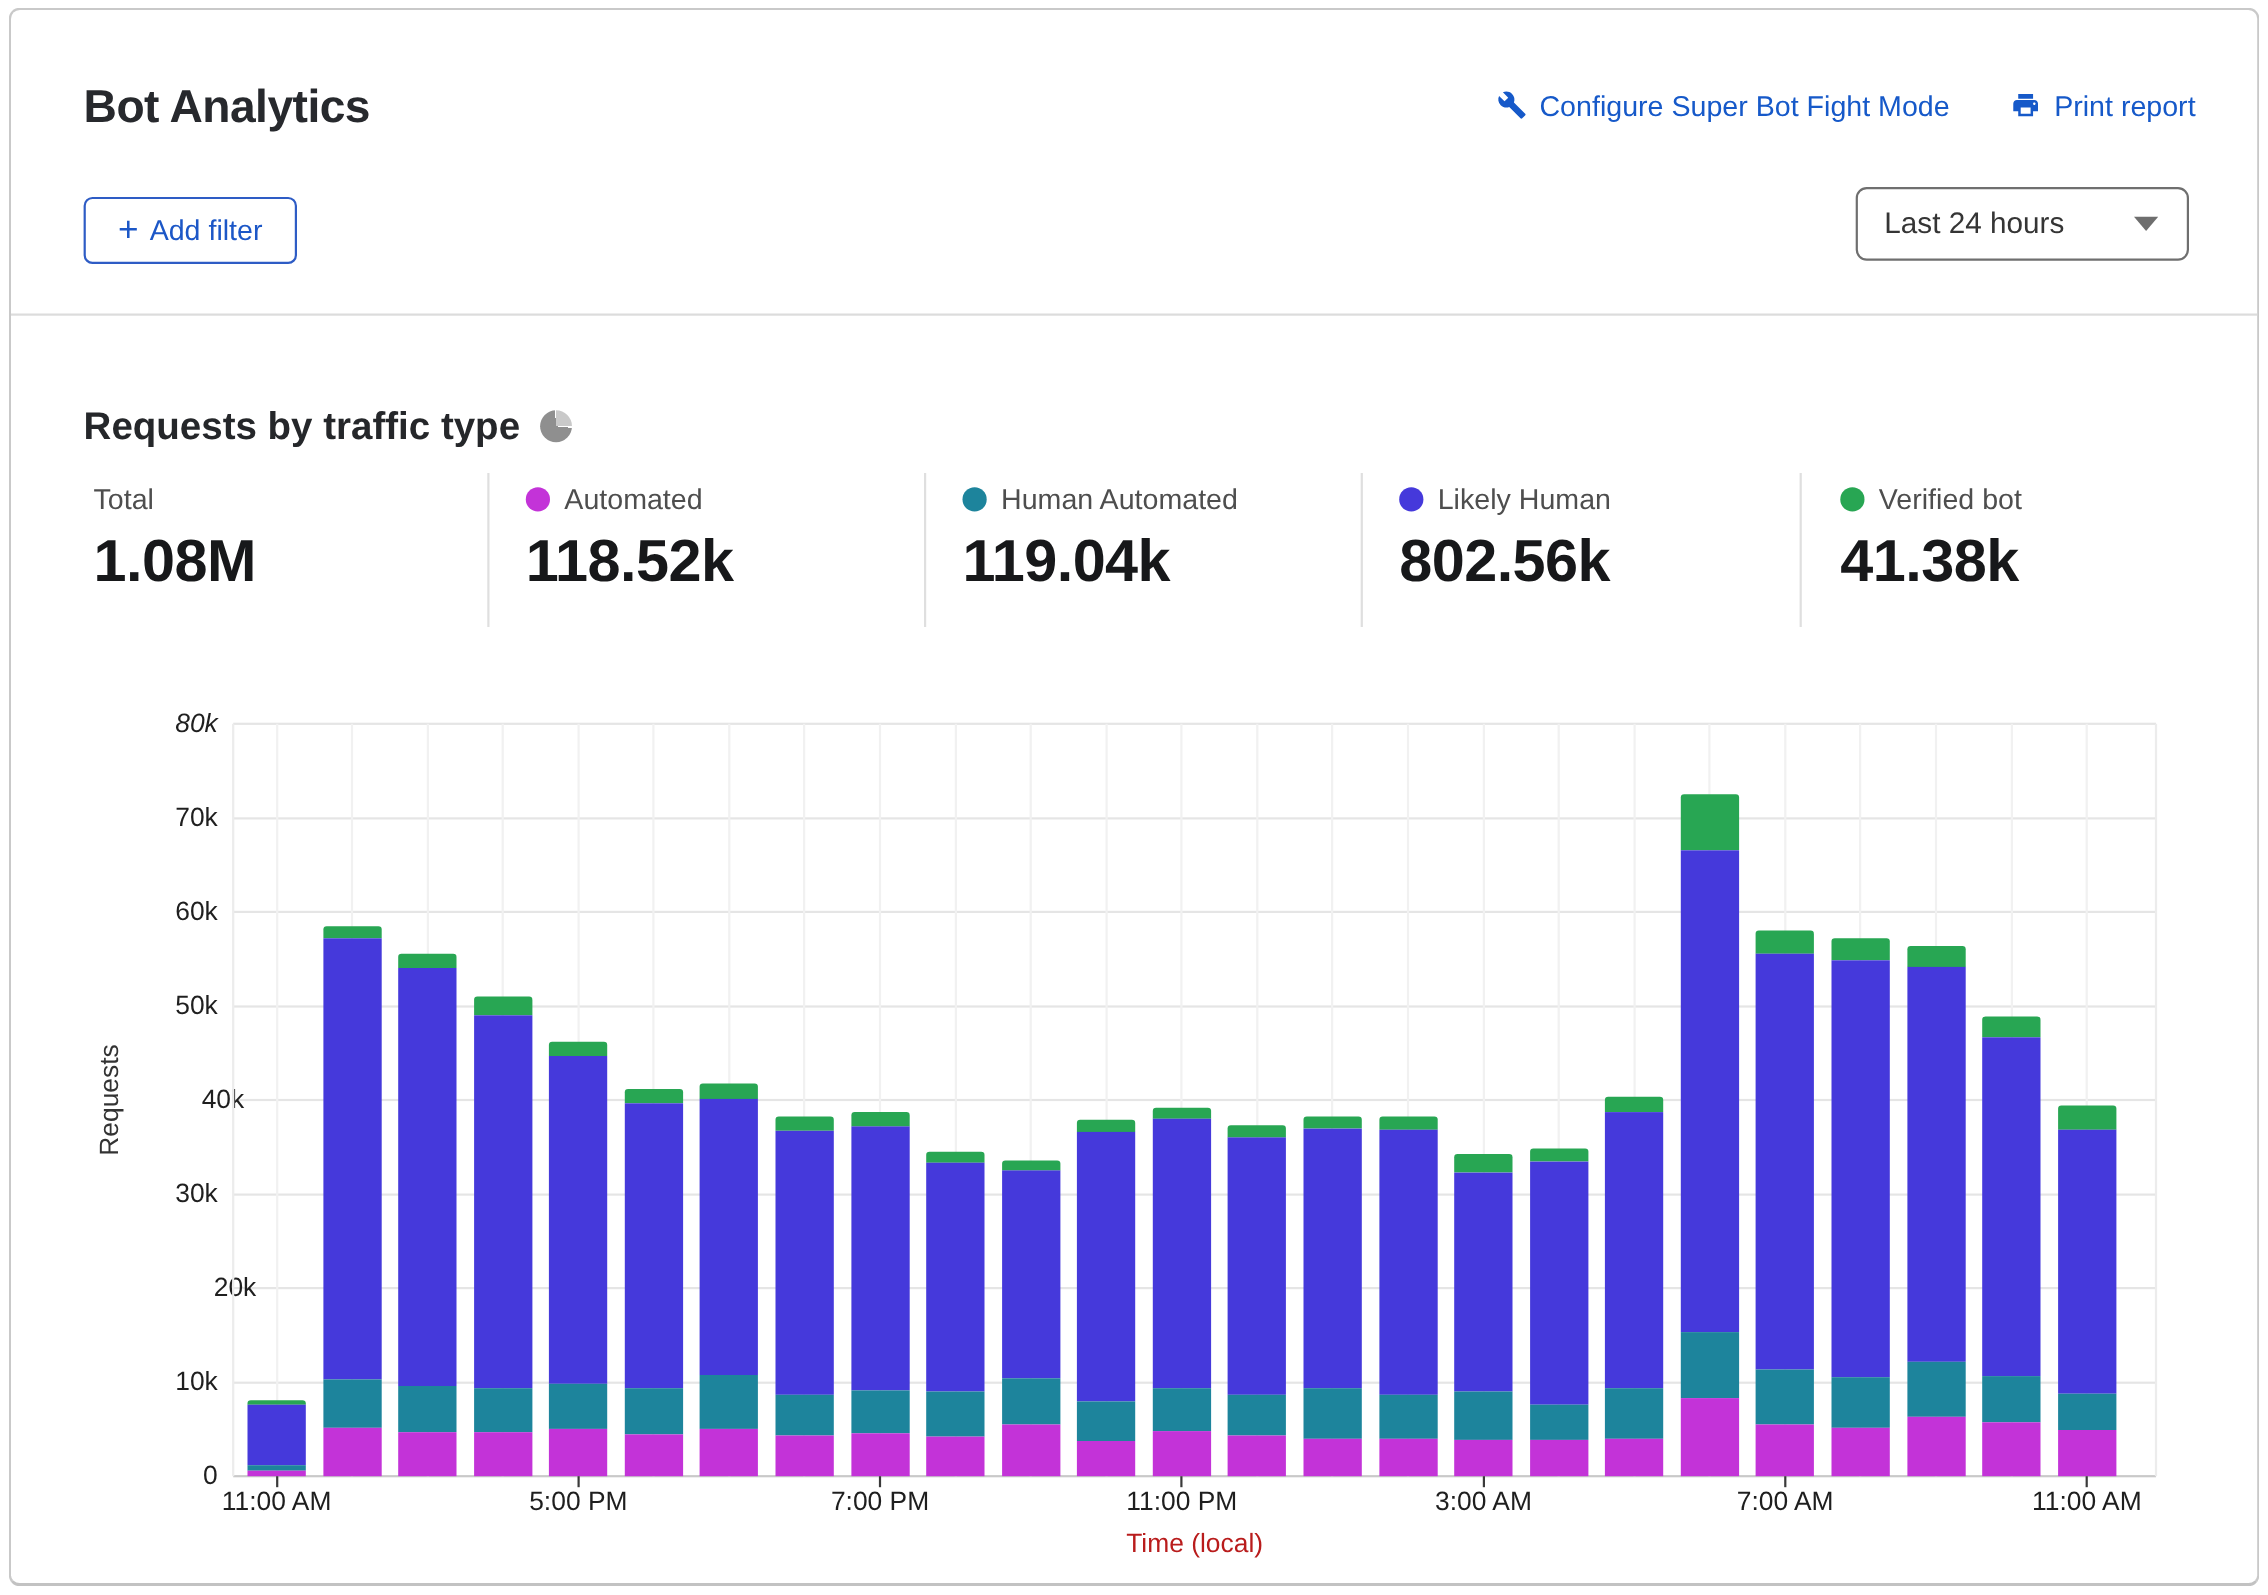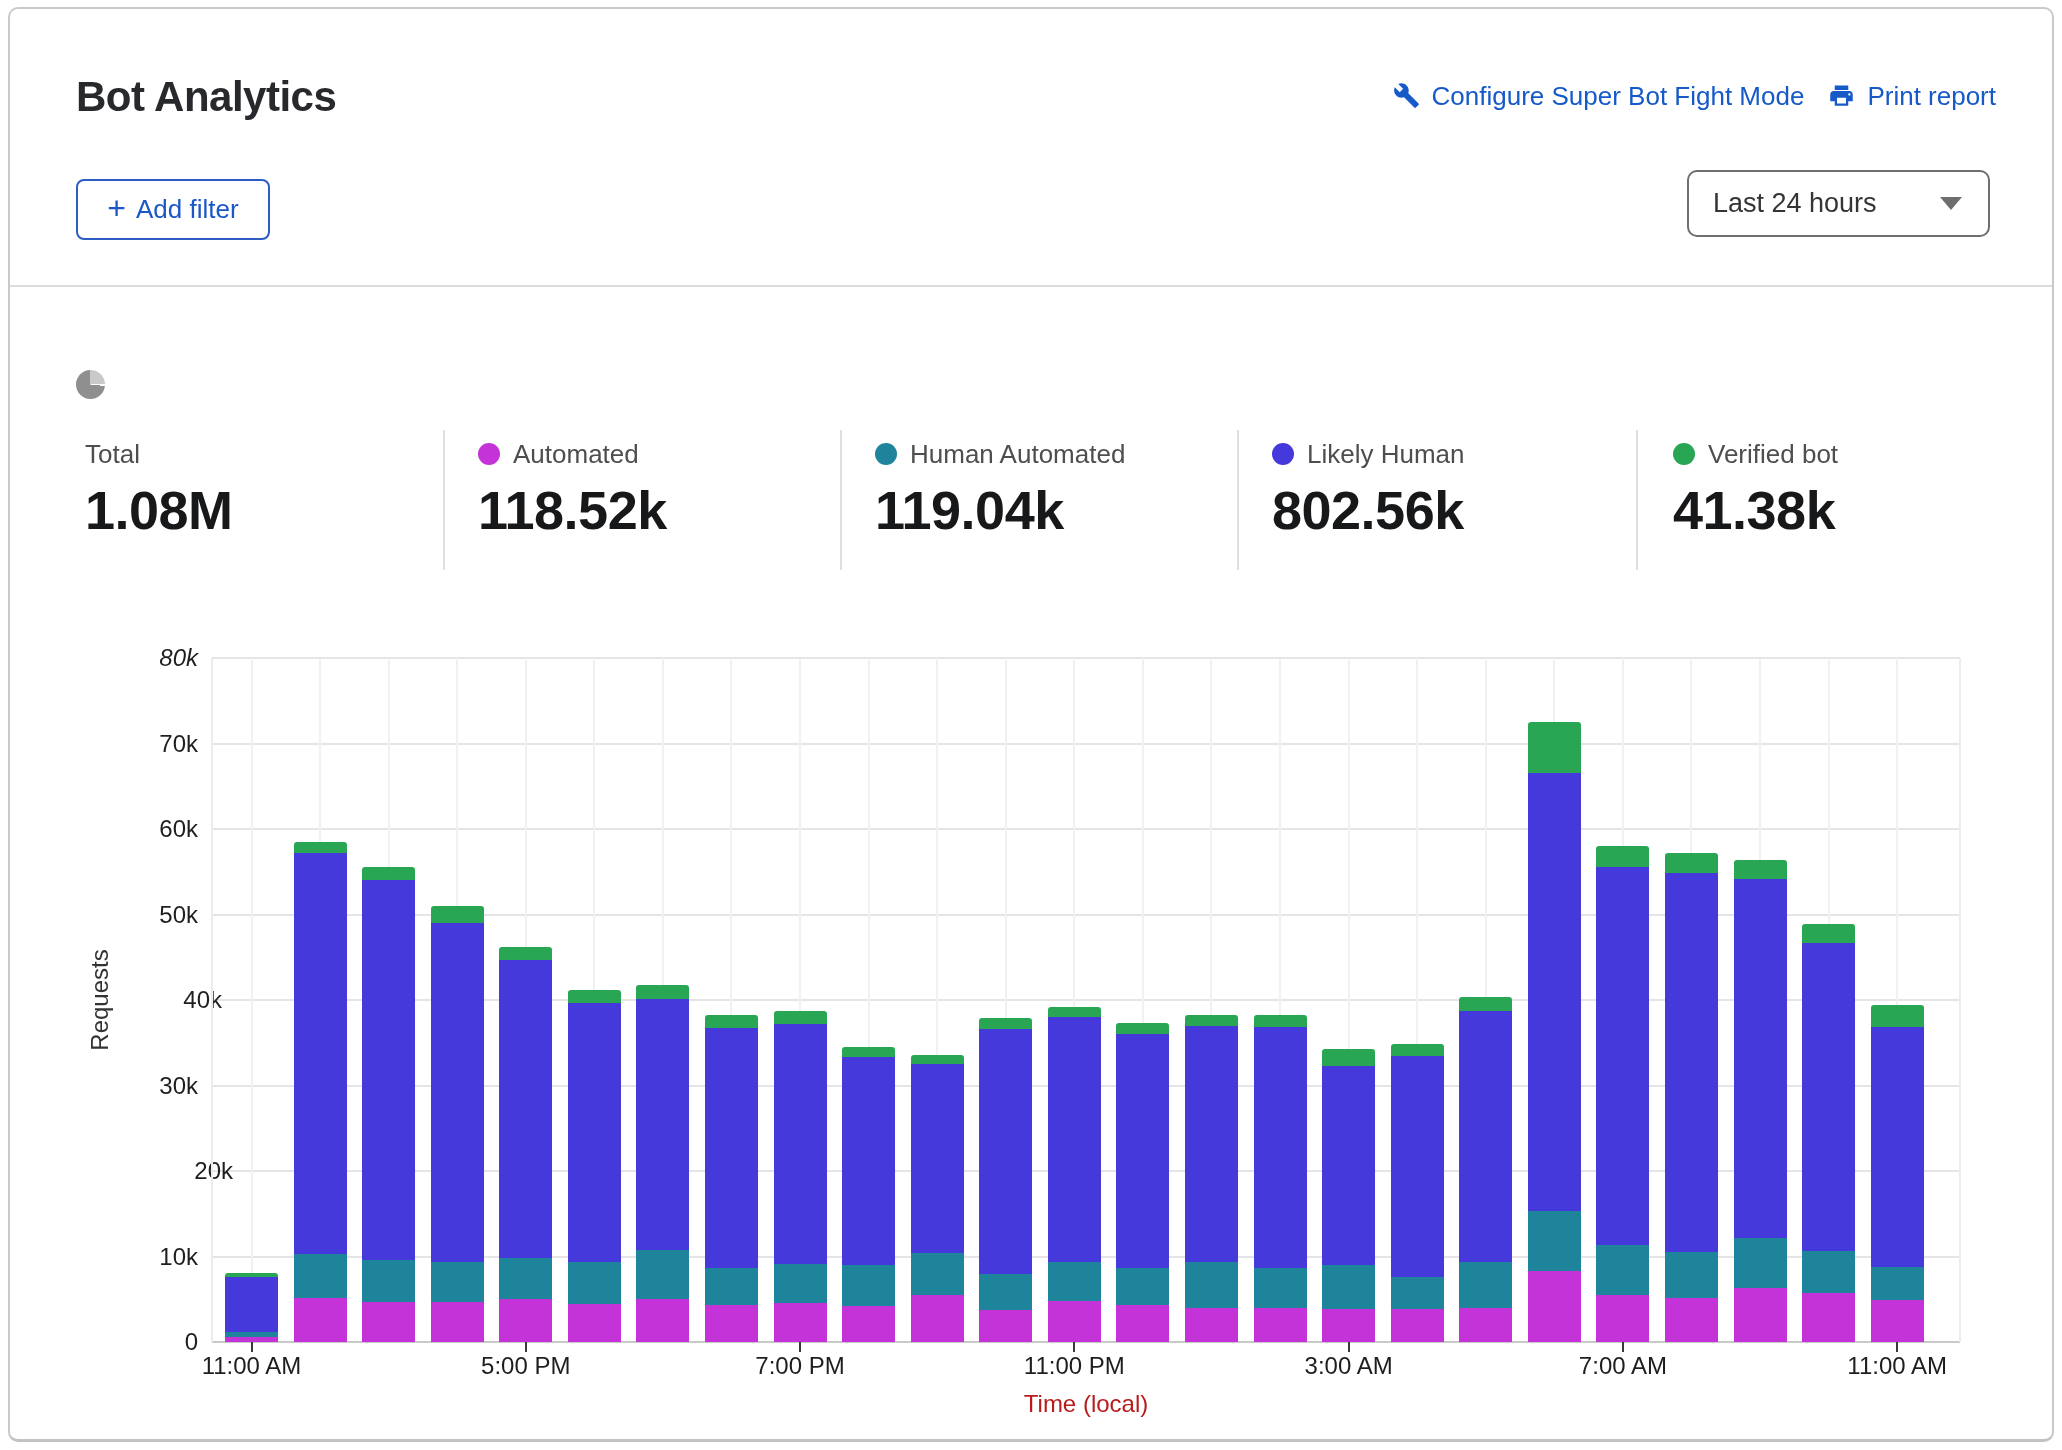--- a/index.html
+++ b/index.html
@@ -12,21 +12,21 @@
     position:absolute;left:8px;top:7px;width:2042px;height:1430px;
     border:2px solid #c9c9c9;border-bottom:3px solid #c2c2c2;border-radius:10px;
     background:#ffffff;
   }
   
   .page-title{
     position:absolute;left:76px;top:76px;font-size:42px;font-weight:700;
     color:#27292d;letter-spacing:-0.5px;line-height:1;margin:0;
   }
   .hdr-links{
-    position:absolute;top:82px;right:66px;display:flex;gap:24px;align-items:flex-start;
+    position:absolute;top:82px;right:66px;display:flex;gap:56px;align-items:flex-start;
   }
   .hdr-link{
     display:flex;align-items:center;gap:12px;color:#1659c9;font-size:26px;
     cursor:pointer;text-decoration:none;line-height:1;
   }
   .hdr-link svg{display:block;}
   .add-filter{
     position:absolute;left:76px;top:179px;width:194px;height:61px;
     border:2px solid #2e5cc5;border-radius:8px;background:#ffffff;color:#1c57c7;
     font-size:26px;font-family:inherit;display:flex;align-items:center;justify-content:center;
@@ -110,20 +110,21 @@
 </button>
 
 <div class="dropdown">
   <span>Last 24 hours</span>
   <span class="chev"></span>
 </div>
 
 <div class="hdr-divider"></div>
 
 <div class="section-title-row">
+  <h2 class="section-title">Requests by traffic type</h2>
   <span class="pie-icon"></span>
 </div>
 
 <div class="stat" style="left:85px">
   <div class="stat-label-row">
       <span>Total</span>
     </div>
   <div class="stat-value">1.08M</div>
 </div>
 <div class="stat" style="left:478px">

